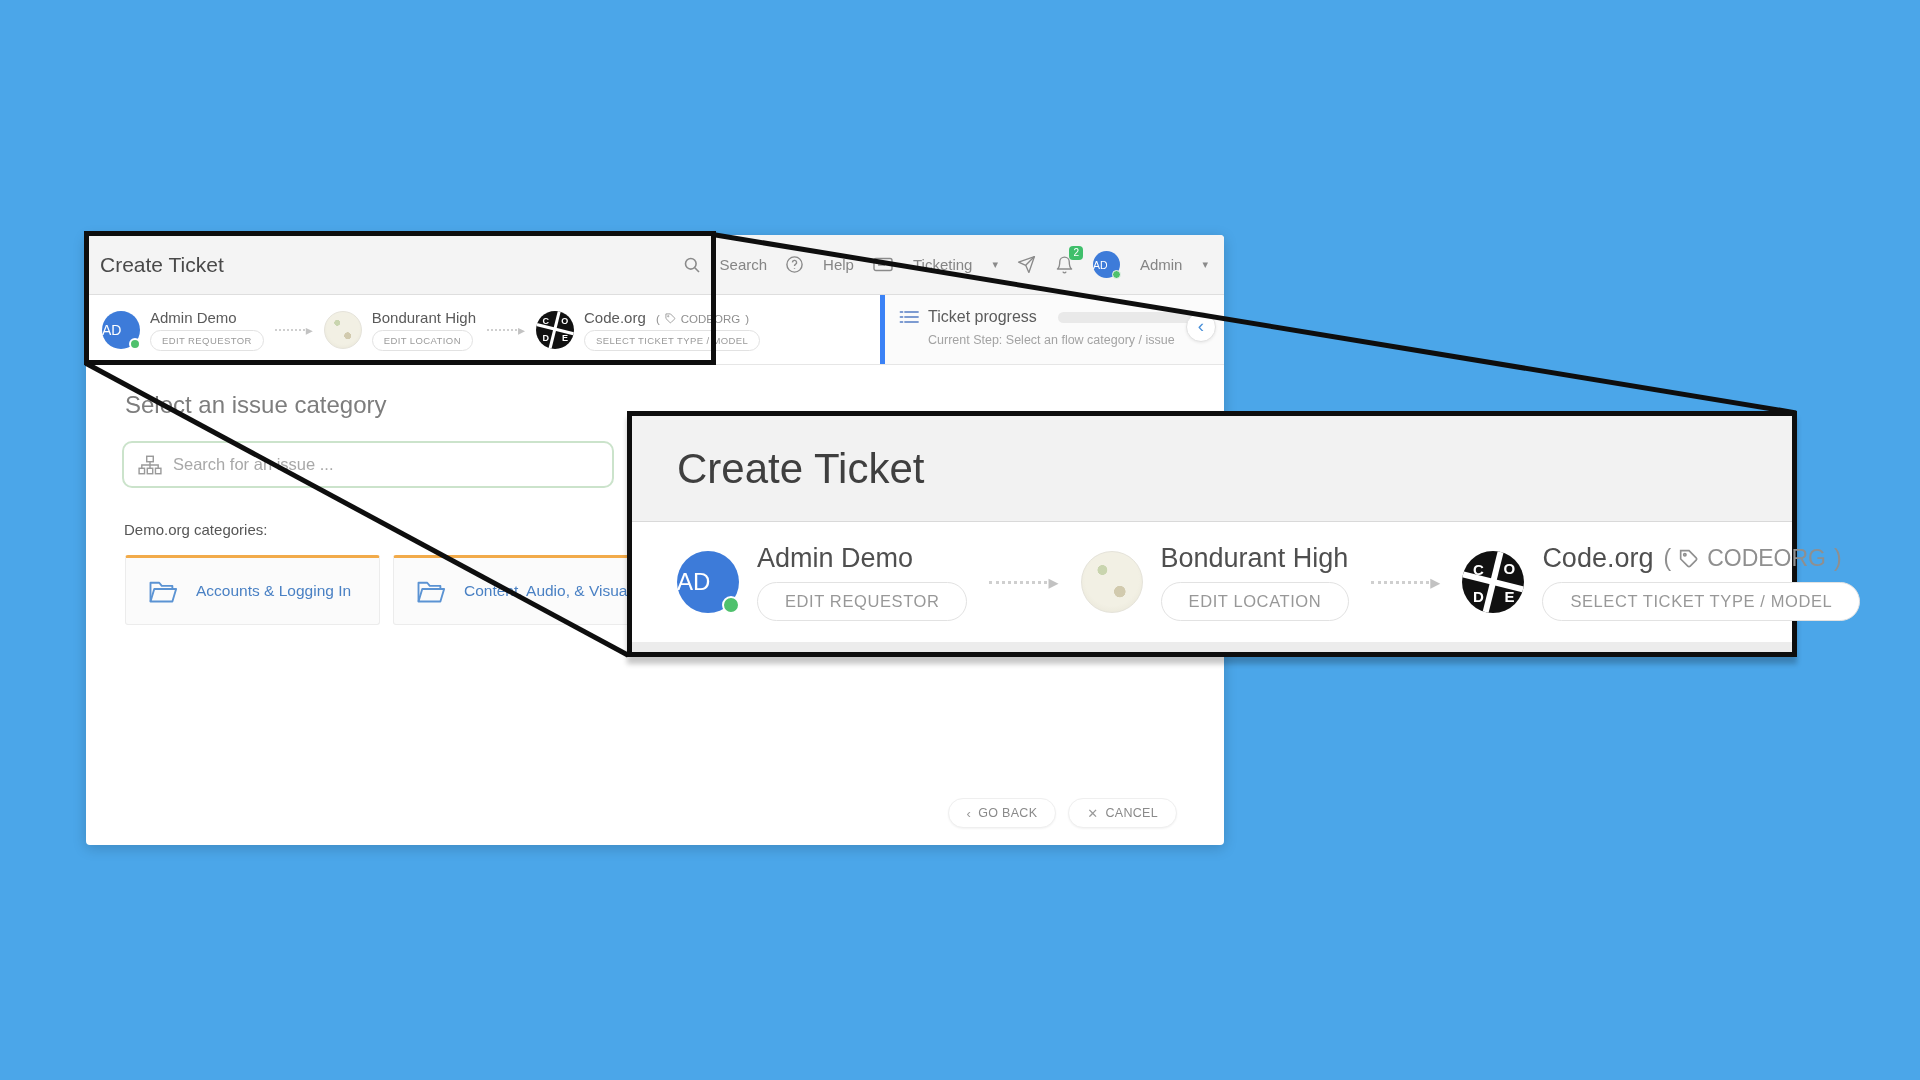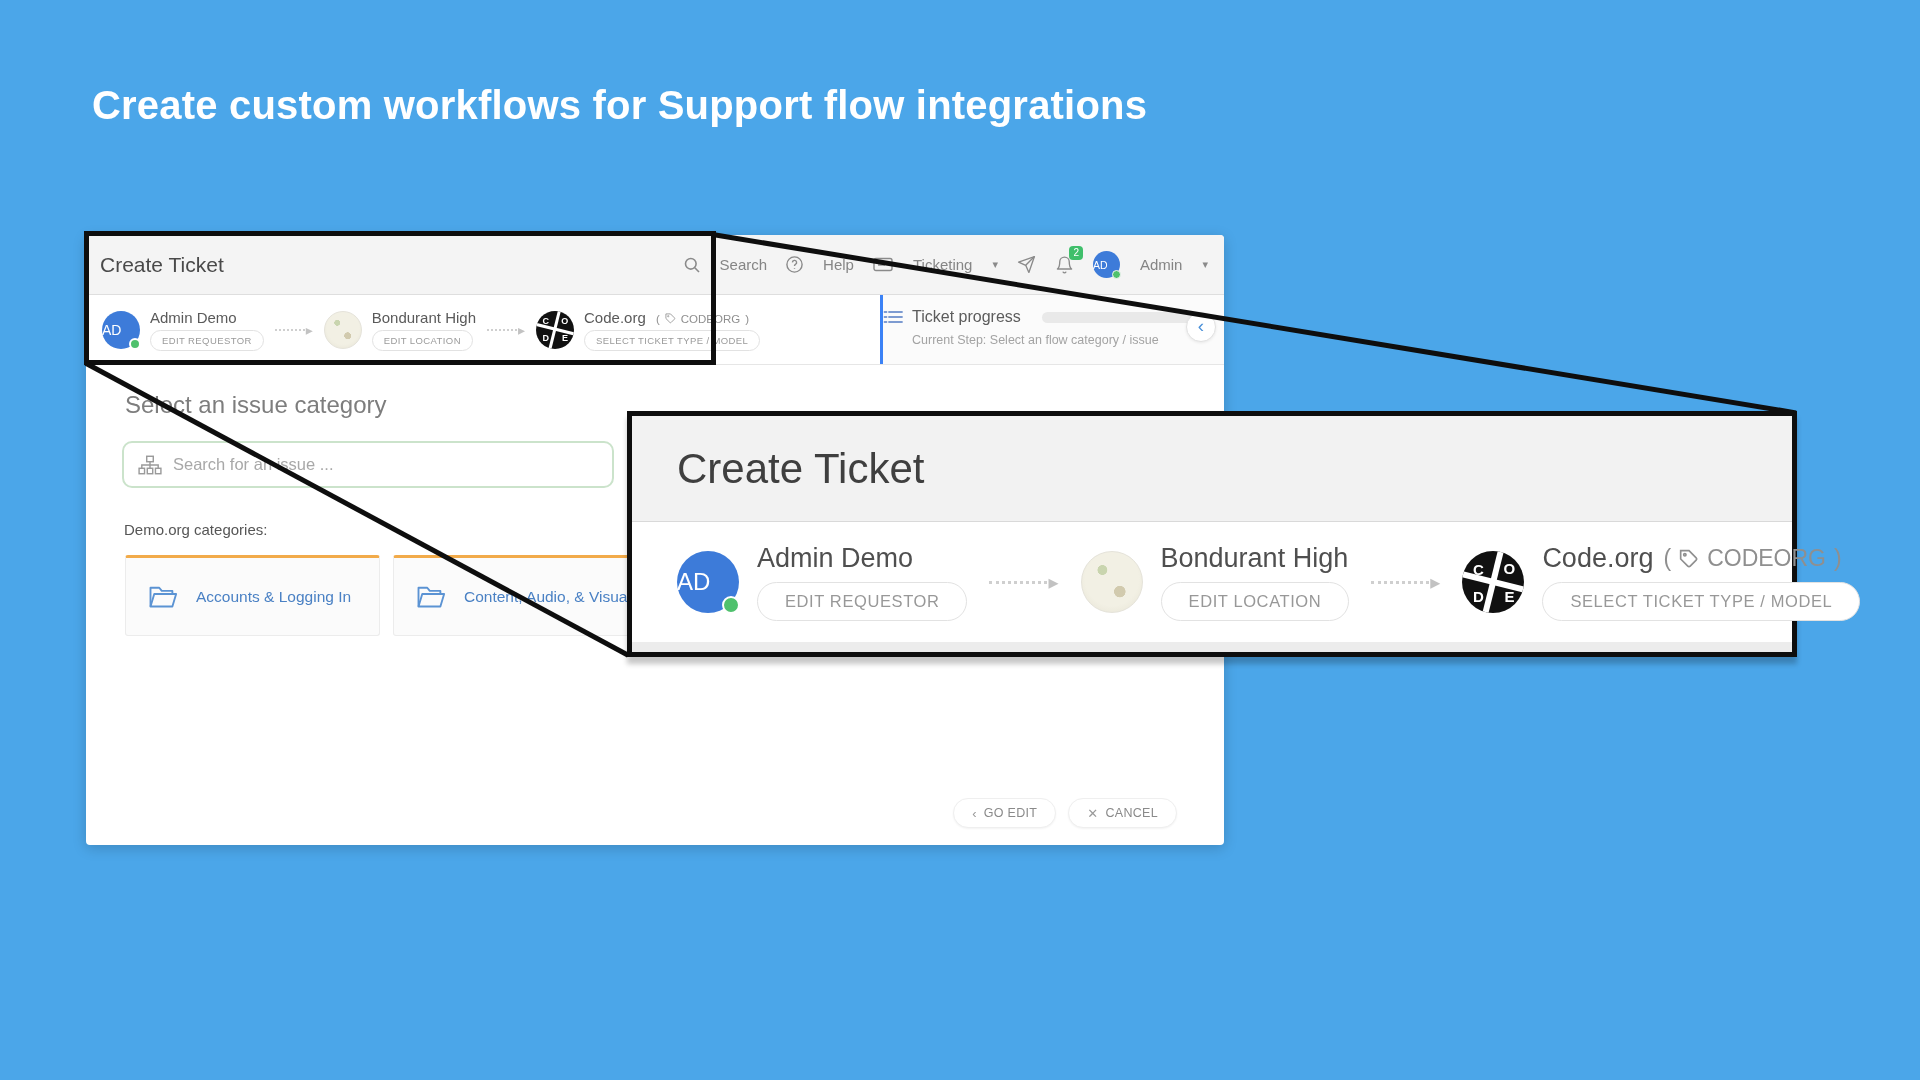--- a/index.html
+++ b/index.html
@@ -63,37 +63,37 @@
   .codelogo .b2 { transform:translateX(-50%) rotate(104deg); }
   .codelogo .q { position:absolute; color:#fff; font-weight:bold; line-height:1; }
   .codelogo.md .q { font-size:9px; }
   .codelogo.lg .q { font-size:15px; }
   .codelogo .qc { left:17%; top:18%; }
   .codelogo .qo { right:15%; top:16%; }
   .codelogo .qd { left:17%; bottom:14%; }
   .codelogo .qe { right:16%; bottom:14%; }
 
   
-  .progress-panel { margin-left:auto; width:344px; border-left:3px solid #3b82f6; background:#fbfbfb; padding:13px 0 0 0; position:relative; }
+  .progress-panel { margin-left:auto; width:344px; border-left:5px solid #3b82f6; background:#fbfbfb; padding:13px 0 0 14px; position:relative; }
   .pp-row1 { display:flex; align-items:center; gap:9px; }
   .pp-title { font-size:16px; color:#5c5c5c; }
   .bar-track { width:150px; height:11px; background:#e9e9e9; border-radius:6px; margin-left:12px; overflow:hidden; }
   .bar-fill { width:47%; height:100%; background:#F3C566; border-radius:6px; }
   .pp-current { font-size:12.5px; color:#a3a3a3; margin:7px 0 0 29px; }
   .collapse-btn { position:absolute; right:8px; top:17px; width:30px; height:30px; border-radius:50%; background:#fff; border:1px solid #e2e2e2; box-shadow:0 1px 3px rgba(0,0,0,.08); color:#4a90d9; font-size:19px; display:flex; align-items:center; justify-content:center; cursor:pointer; padding-bottom:3px; }
 
   
   .content { position:relative; height:479px; }
   .content-heading { position:absolute; left:39px; top:26px; font-size:24px; color:#7d7d7d; }
   .search-box { position:absolute; left:36px; top:76px; width:492px; height:47px; background:#fff; border:2px solid #cbe3cb; border-radius:10px; display:flex; align-items:center; gap:11px; padding:0 14px; }
   .search-box input { border:none; outline:none; flex:1; font-size:16.5px; color:#555; font-family:inherit; background:transparent; }
   .search-box input::placeholder { color:#a8a8a8; }
   .cat-label { position:absolute; left:38px; top:156px; font-size:15px; color:#565656; }
   .cards { position:absolute; left:39px; top:190px; width:580px; display:flex; flex-wrap:wrap; gap:13px; }
-  .card { width:255px; height:81px; background:#fbfbfb; border:1px solid #ececec; border-top:3px solid #F2AB4A; border-radius:3px; display:flex; align-items:center; gap:18px; padding-left:22px; cursor:pointer; }
+  .card { width:255px; height:70px; background:#fbfbfb; border:1px solid #ececec; border-top:3px solid #F2AB4A; border-radius:3px; display:flex; align-items:center; gap:18px; padding-left:22px; cursor:pointer; }
   .card-label { font-size:15.5px; color:#4A81C4; }
   .footer-btns { position:absolute; right:47px; top:433px; display:flex; gap:12px; }
   .fbtn { height:30px; border-radius:15px; border:1px solid #efefef; background:#fff; color:#8a8a8a; font-size:12.5px; padding:0 18px; display:flex; align-items:center; gap:7px; letter-spacing:.3px; box-shadow:0 1px 2px rgba(0,0,0,.05); cursor:pointer; font-family:inherit; }
   .fbtn .g { font-size:13px; color:#9a9a9a; }
 
   
   .hl-box { position:absolute; left:84px; top:231px; width:632px; height:134px; border:5px solid #0e0e0e; z-index:20; }
   .line { position:absolute; height:5px; background:#0e0e0e; transform-origin:0 0; z-index:21; }
   .line-a { left:713px; top:232px; width:1098px; transform:rotate(9.35deg); }
   .line-b { left:87px; top:361px; width:616px; transform:rotate(28.3deg); }
@@ -105,21 +105,20 @@
   .step-name.lg { font-size:27px; color:#4f4f4f; margin-bottom:8px; white-space:nowrap; display:flex; align-items:center; }
   .callout-strip { position:absolute; left:0; right:0; bottom:0; height:10px; background:#ececec; }
 
   svg { display:block; }
 </style>
 </head>
 <body>
 
 <div class="stage">
 
-  <h1 class="headline">Create custom workflows for Support flow integrations</h1>
 
   <div class="app">
 
     <div class="app-header">
       <div class="app-title">Create Ticket</div>
       <div class="nav">
         <div class="nav-item">
           <svg width="16" height="16" viewBox="0 0 16 16" fill="none" stroke="#8a8a8a" stroke-width="1.6">
               <circle cx="6.8" cy="6.8" r="5.3"></circle>
               <line x1="10.8" y1="10.8" x2="15" y2="15"></line>
@@ -266,21 +265,21 @@
               <path d="M2 18V3h7l2 2.5h8.5V8"></path>
               <path d="M2 18L5 8h17.5l-3 10H2z"></path>
             </svg>
           <span class="card-label">Content, Audio, &amp; Visual</span>
         </div>
       </div>
 
       <div class="footer-btns">
         <button class="fbtn">
           <span class="g">‹</span>
-          <span>GO EDIT</span>
+          <span>GO BACK</span>
         </button>
         <button class="fbtn">
           <span class="g">✕</span>
           <span>CANCEL</span>
         </button>
       </div>
     </div>
   </div>
 
   <div class="hl-box"></div>

